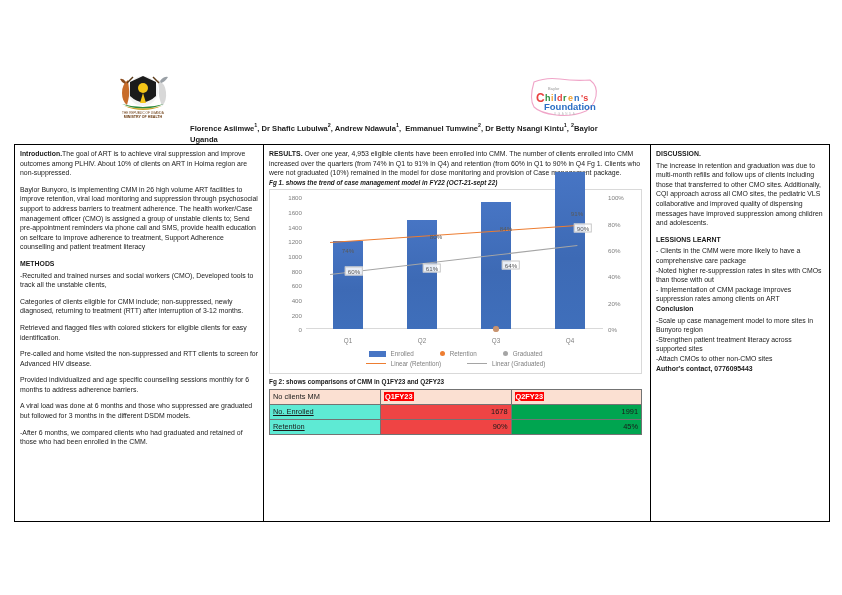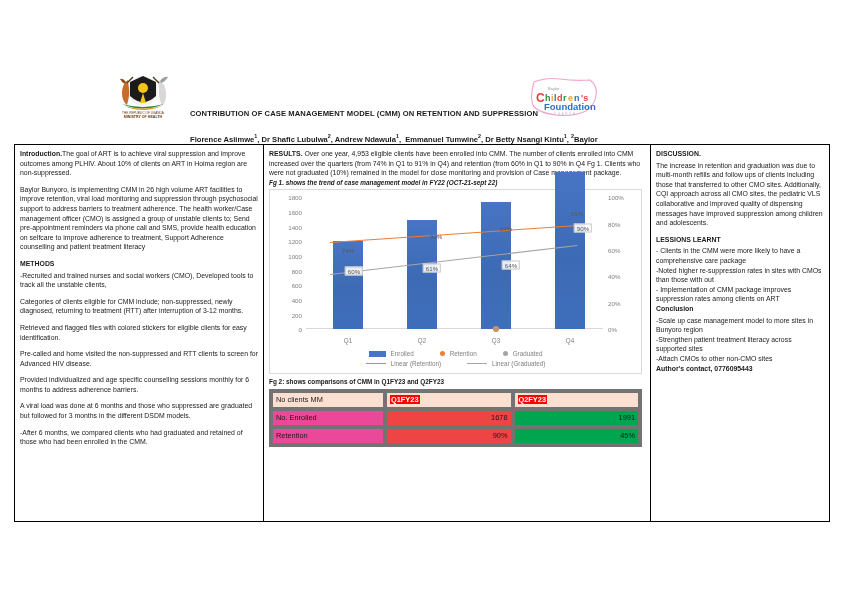--- a/index.html
+++ b/index.html
@@ -53,25 +53,25 @@
   .legrow{display:flex;justify-content:center;align-items:center;margin-top:3px;}
   .legitem{display:flex;align-items:center;margin:0 13px;font-size:6.3px;color:#7f7f7f;}
   .sw-bar{width:17px;height:6px;background:#4775c4;margin-right:5px;}
   .sw-dot{width:5px;height:5px;border-radius:50%;background:#ed7d31;margin-right:5px;}
   .sw-dot.g{background:#a5a5a5;}
   .sw-line{width:20px;height:0;border-top:1.6px solid #ed7d31;margin-right:5px;}
   .sw-line.g{border-top-color:#a5a5a5;}
 
   
   table.fg2{border-collapse:collapse;width:373px;font-size:7.4px;table-layout:fixed;}
-  table.fg2 td{border:4px solid #737373;height:14px;padding:0 3px;}
+  table.fg2 td{border:1px solid #737373;height:14px;padding:0 3px;}
   .th-lbl{background:#fbe0d2;width:104px;font-weight:normal;}
   .th-q{background:#fbe0d2;}
   .tag{background:#ff0000;color:#fff;font-weight:bold;padding:0 1px;}
-  .rh{background:#ec4899;width:104px;}
+  .rh{background:#5eead4;width:104px;text-decoration:underline;}
   .cy{background:#ef4444;text-align:right;}
   .cg{background:#00a550;text-align:right;}
 
   
   .logo-moh svg,.logo-baylor svg{display:block;}
 </style>
 </head>
 <body>
 
 <div class="poster">
@@ -107,21 +107,20 @@
       <text x="39" y="25" font-size="9" font-weight="bold" font-family="Liberation Sans, sans-serif" fill="#2b8f3f">r</text>
       <text x="44" y="25" font-size="9" font-weight="bold" font-family="Liberation Sans, sans-serif" fill="#f0a030">e</text>
       <text x="50" y="25" font-size="9" font-weight="bold" font-family="Liberation Sans, sans-serif" fill="#2b6fc4">n</text>
       <text x="57" y="25" font-size="9" font-weight="bold" font-family="Liberation Sans, sans-serif" fill="#e8403f">'s</text>
       <text x="20" y="34" font-size="9.5" font-weight="bold" font-family="Liberation Sans, sans-serif" fill="#2b6fc4">Foundation</text>
       <text x="30" y="39" font-size="3" letter-spacing="1.6" font-family="Liberation Sans, sans-serif" fill="#bbb">UGANDA</text>
     </svg>
   </div>
 
   <div class="title-block">
-    <div class="poster-title">CONTRIBUTION OF CASE MANAGEMENT MODEL (CMM) ON RETENTION AND SUPPRESSION</div>
     <div class="poster-authors">
       <span>Florence Asiimwe<sup>1</sup>, Dr Shafic Lubulwa<sup>2</sup>, Andrew Ndawula<sup>1</sup>,&nbsp; Emmanuel Tumwine<sup>2</sup>, Dr Betty Nsangi Kintu<sup>1</sup>, <sup>2</sup>Baylor Uganda</span>
     </div>
   </div>
 
   <div class="cols">
 
     <div class="col col-left">
       <div class="col-inner">
         <p class="p"><b>Introduction.</b><span>The goal of ART is to achieve viral suppression and improve outcomes among PLHIV. About 10% of clients on ART in Hoima region are non-suppressed.</span></p>

